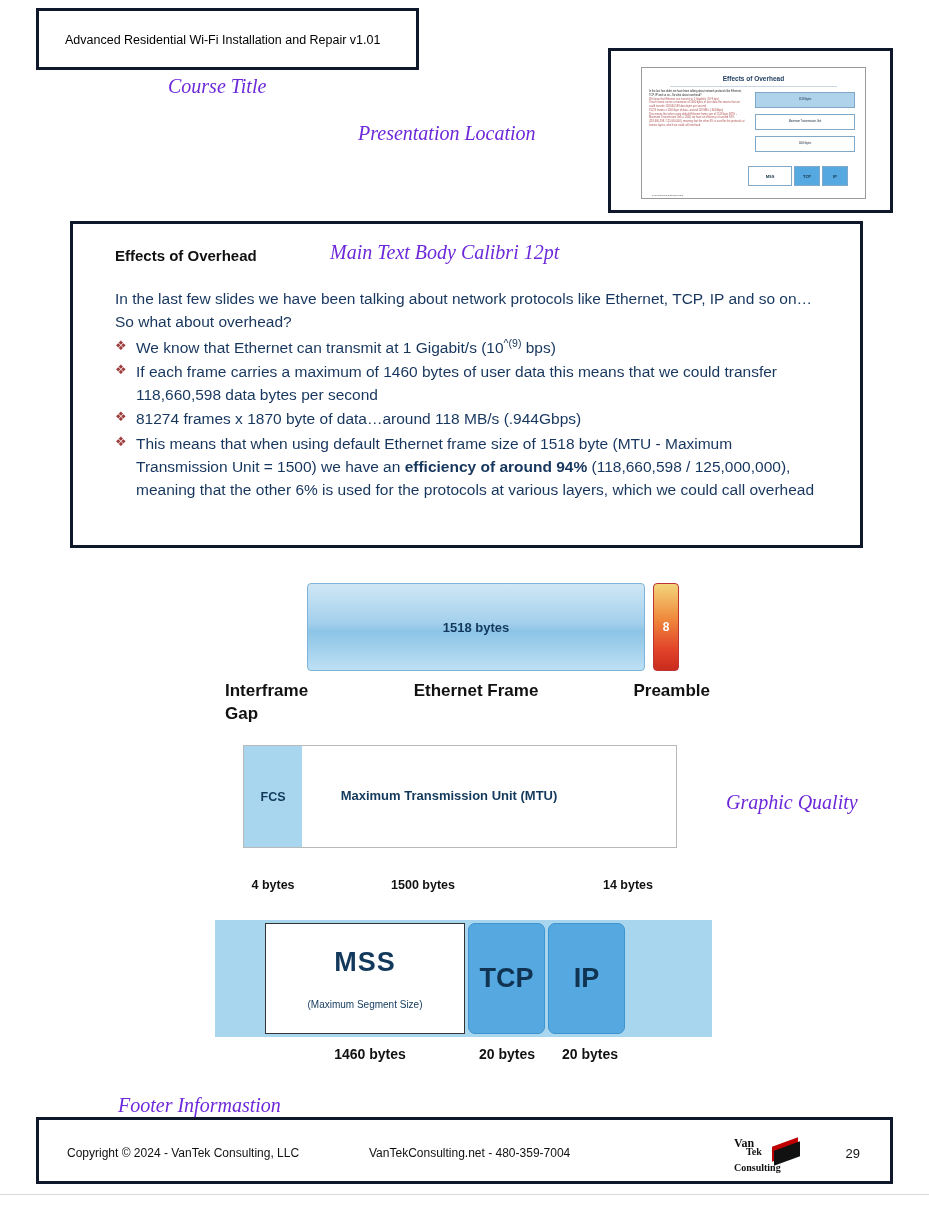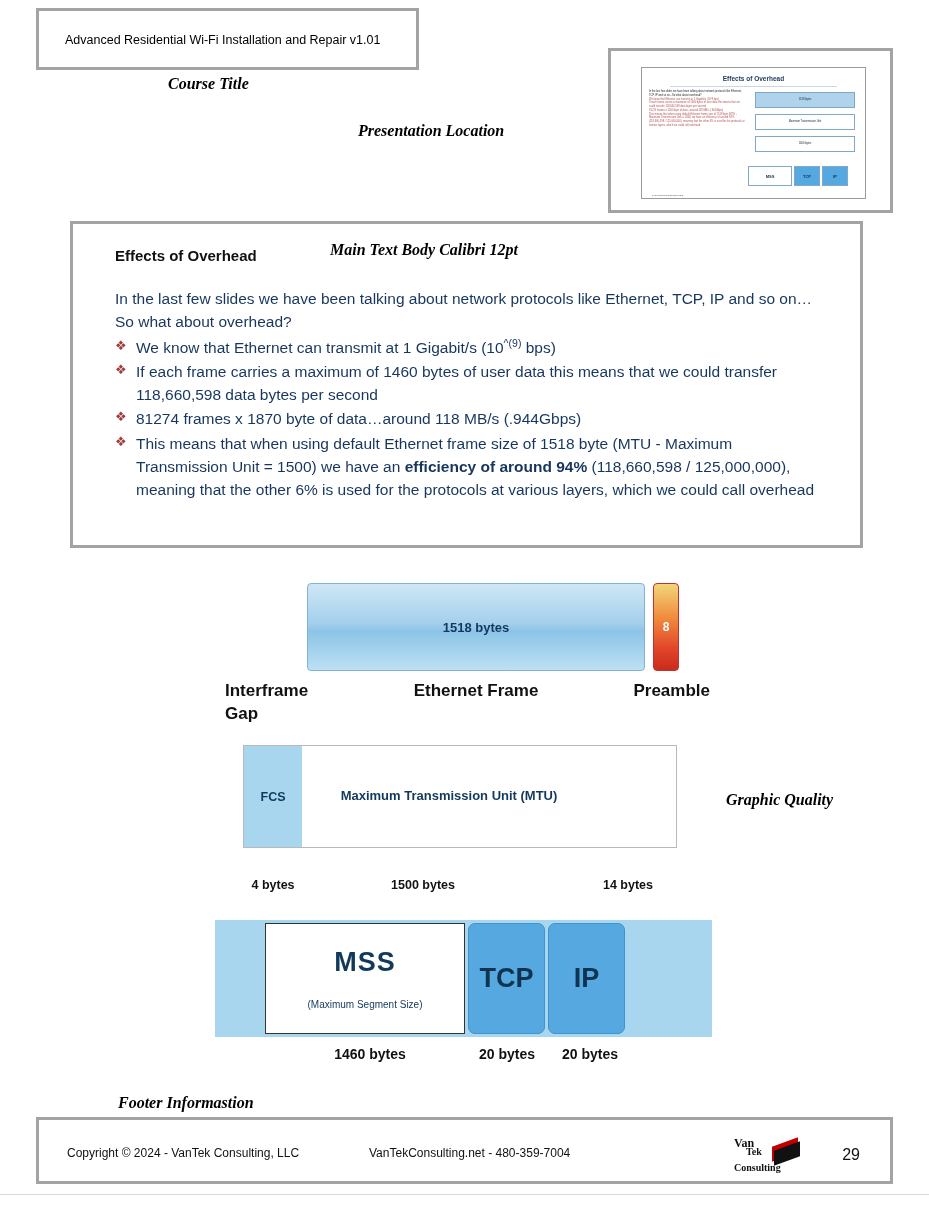--- a/index.html
+++ b/index.html
@@ -19,31 +19,31 @@
   .page {
     position: absolute;
     left: 0; top: 0;
     width: 929px;
     height: 1209px;
   }
 
   
   .redbox {
     position: absolute;
-    border: 3px solid #a3a3a3;
+    border: 3px solid #0f172a;
     box-sizing: border-box;
     background: #ffffff;
   }
   .annot {
     position: absolute;
-    color: #000000;
+    color: #6d28d9;
     font-family: "Liberation Serif", serif;
-    font-weight: bold;
+    font-weight: normal;
     font-style: italic;
-    font-size: 16px;
+    font-size: 20px;
     white-space: nowrap;
   }
 
   
   #course-title-box {
     left: 36px;
     top: 8px;
     width: 383px;
     height: 62px;
   }
@@ -295,21 +295,21 @@
   #footer-copyright {
     position: absolute; left: 28px; top: 26px;
     font-size: 12px; color: #111;
   }
   #footer-contact {
     position: absolute; left: 330px; top: 26px;
     font-size: 12px; color: #111;
   }
   #footer-page {
     position: absolute; right: 30px; top: 26px;
-    font-size: 16px; color: #111;
+    font-size: 13px; color: #111;
   }
   #logo {
     position: absolute; right: 78px; top: 10px; width: 78px; height: 48px;
   }
   #logo .lg-text {
     position: absolute; font-family: "Liberation Serif", serif; font-weight: bold; color: #111;
   }
   #logo-van { left: 0px; top: 6px; font-size: 12px; }
   #logo-tek { left: 12px; top: 16px; font-size: 10px; }
   #logo-consulting { left: 0px; top: 32px; font-size: 10px; }

